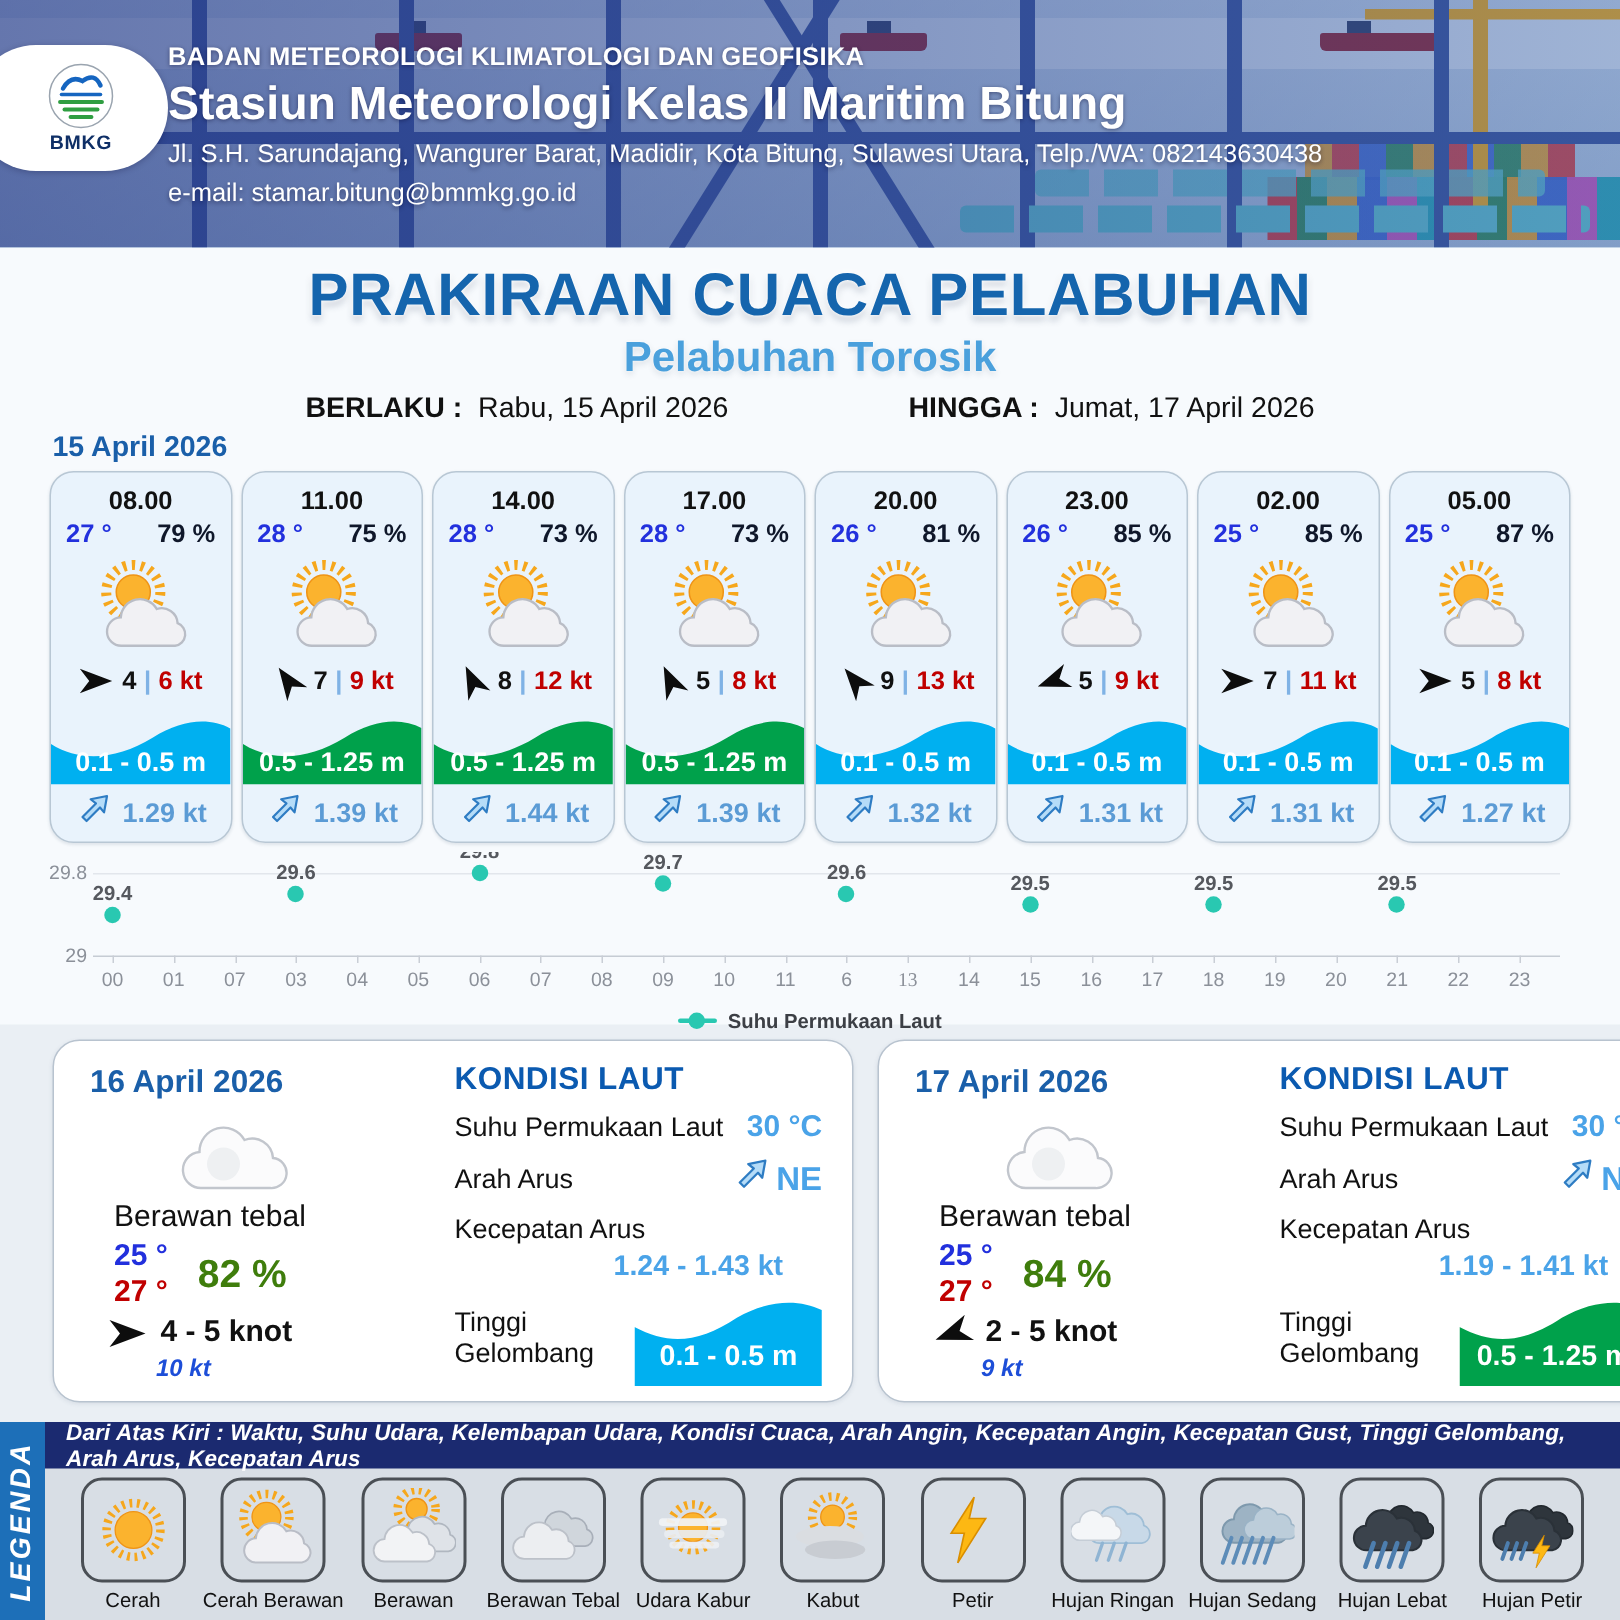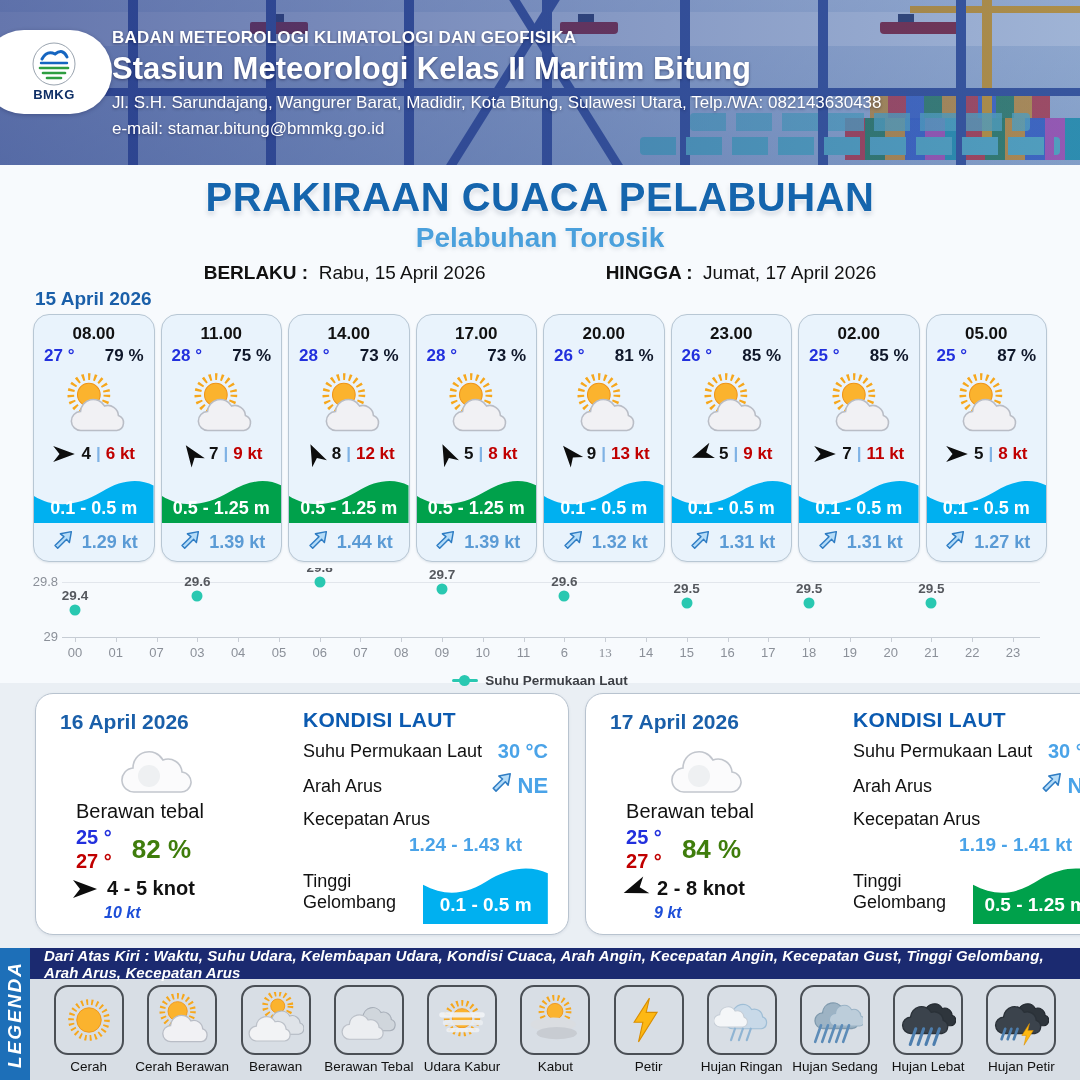--- a/index.html
+++ b/index.html
@@ -628,21 +628,21 @@
           <span class="d-tmax">27 °</span>
         </div>
         <span class="d-hum">84 %</span>
       </div>
       <div class="d-wind">
         <span class="d-warrow" style="display: inline-flex; transform: rotate(160deg);">
                 <svg viewBox="0 0 26 20">
                   <path d="M1 1 L25 10 L1 19 L8 10 Z" fill="#0d0d0d"></path>
                 </svg>
               </span>
-        <span class="d-wtext">2  - 8 knot</span>
+        <span class="d-wtext">2  - 5 knot</span>
       </div>
       <div class="d-gust">9 kt</div>
     </div>
     <div class="d-right">
       <div class="d-sea-title">KONDISI LAUT</div>
       <div class="d-row">
         <span class="d-label">Suhu Permukaan Laut</span>
         <span class="d-val">30 °C</span>
       </div>
       <div class="d-row">

